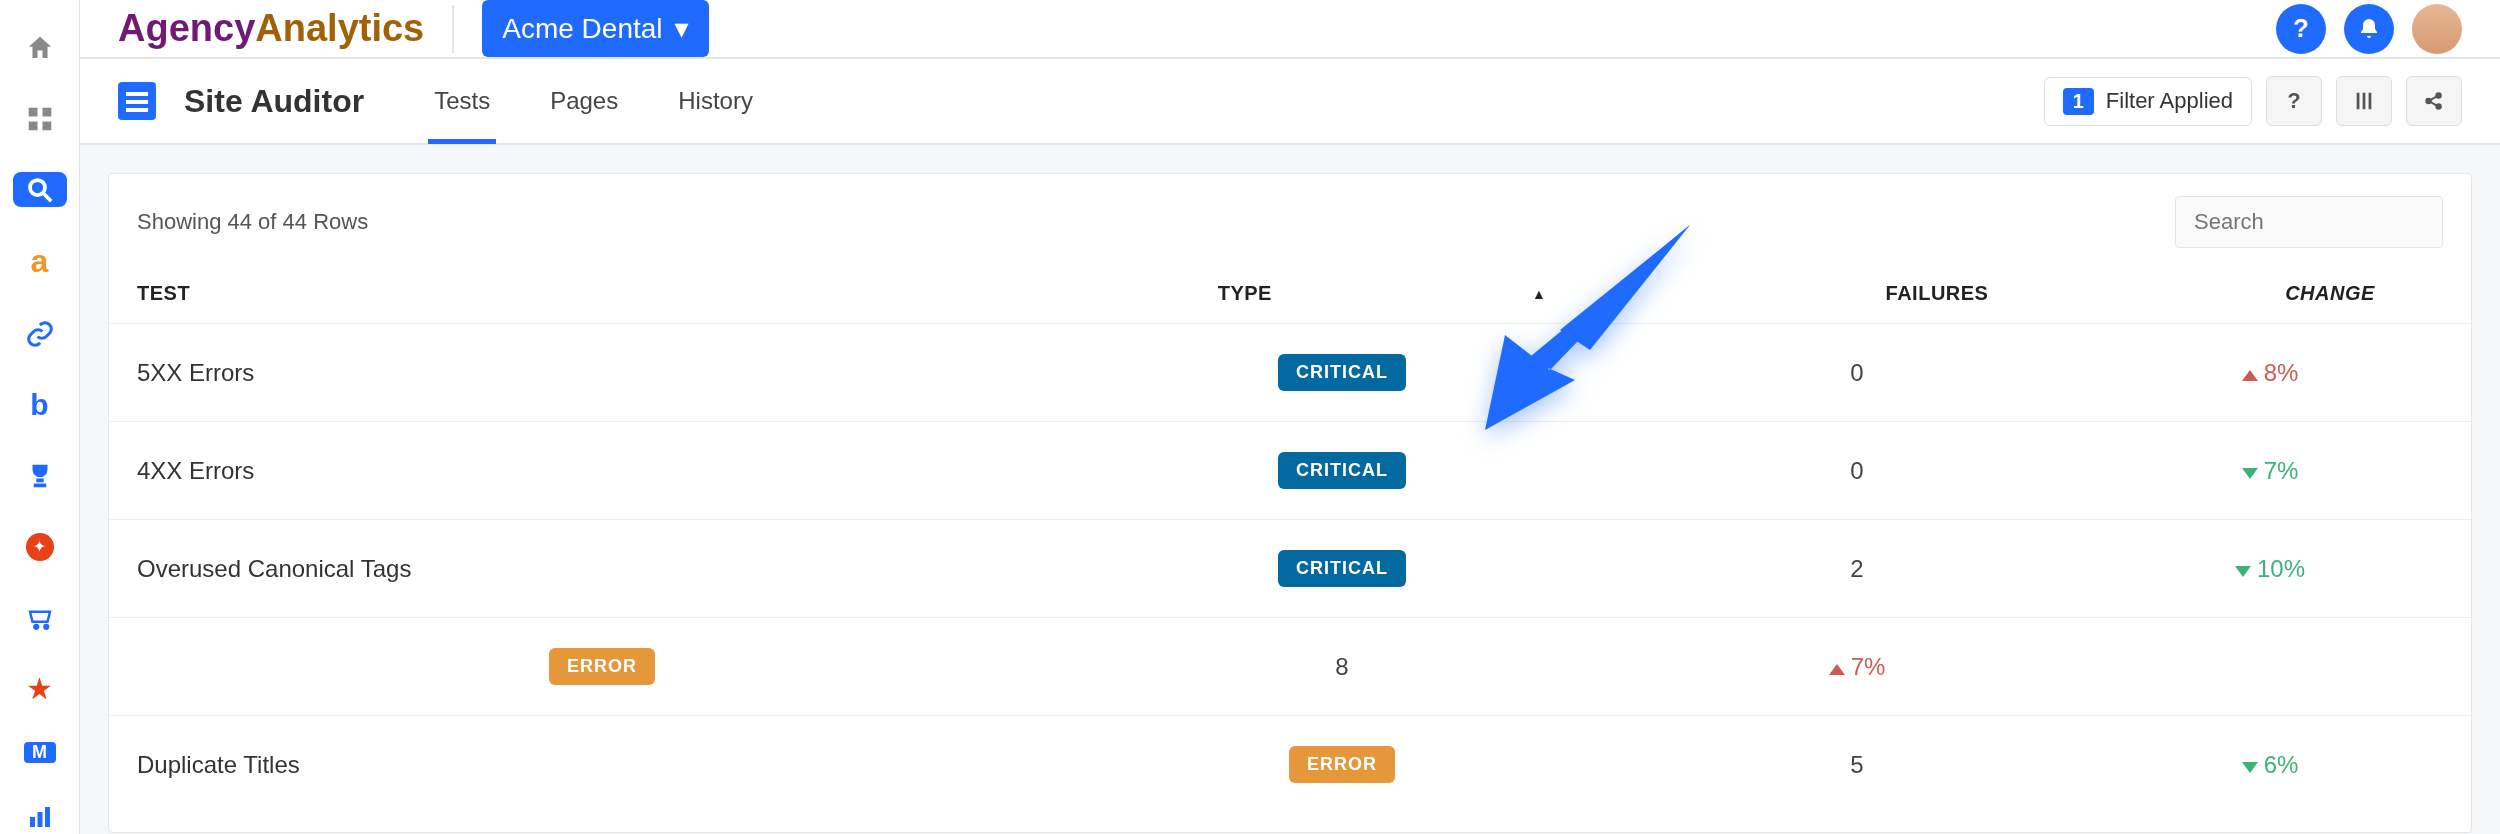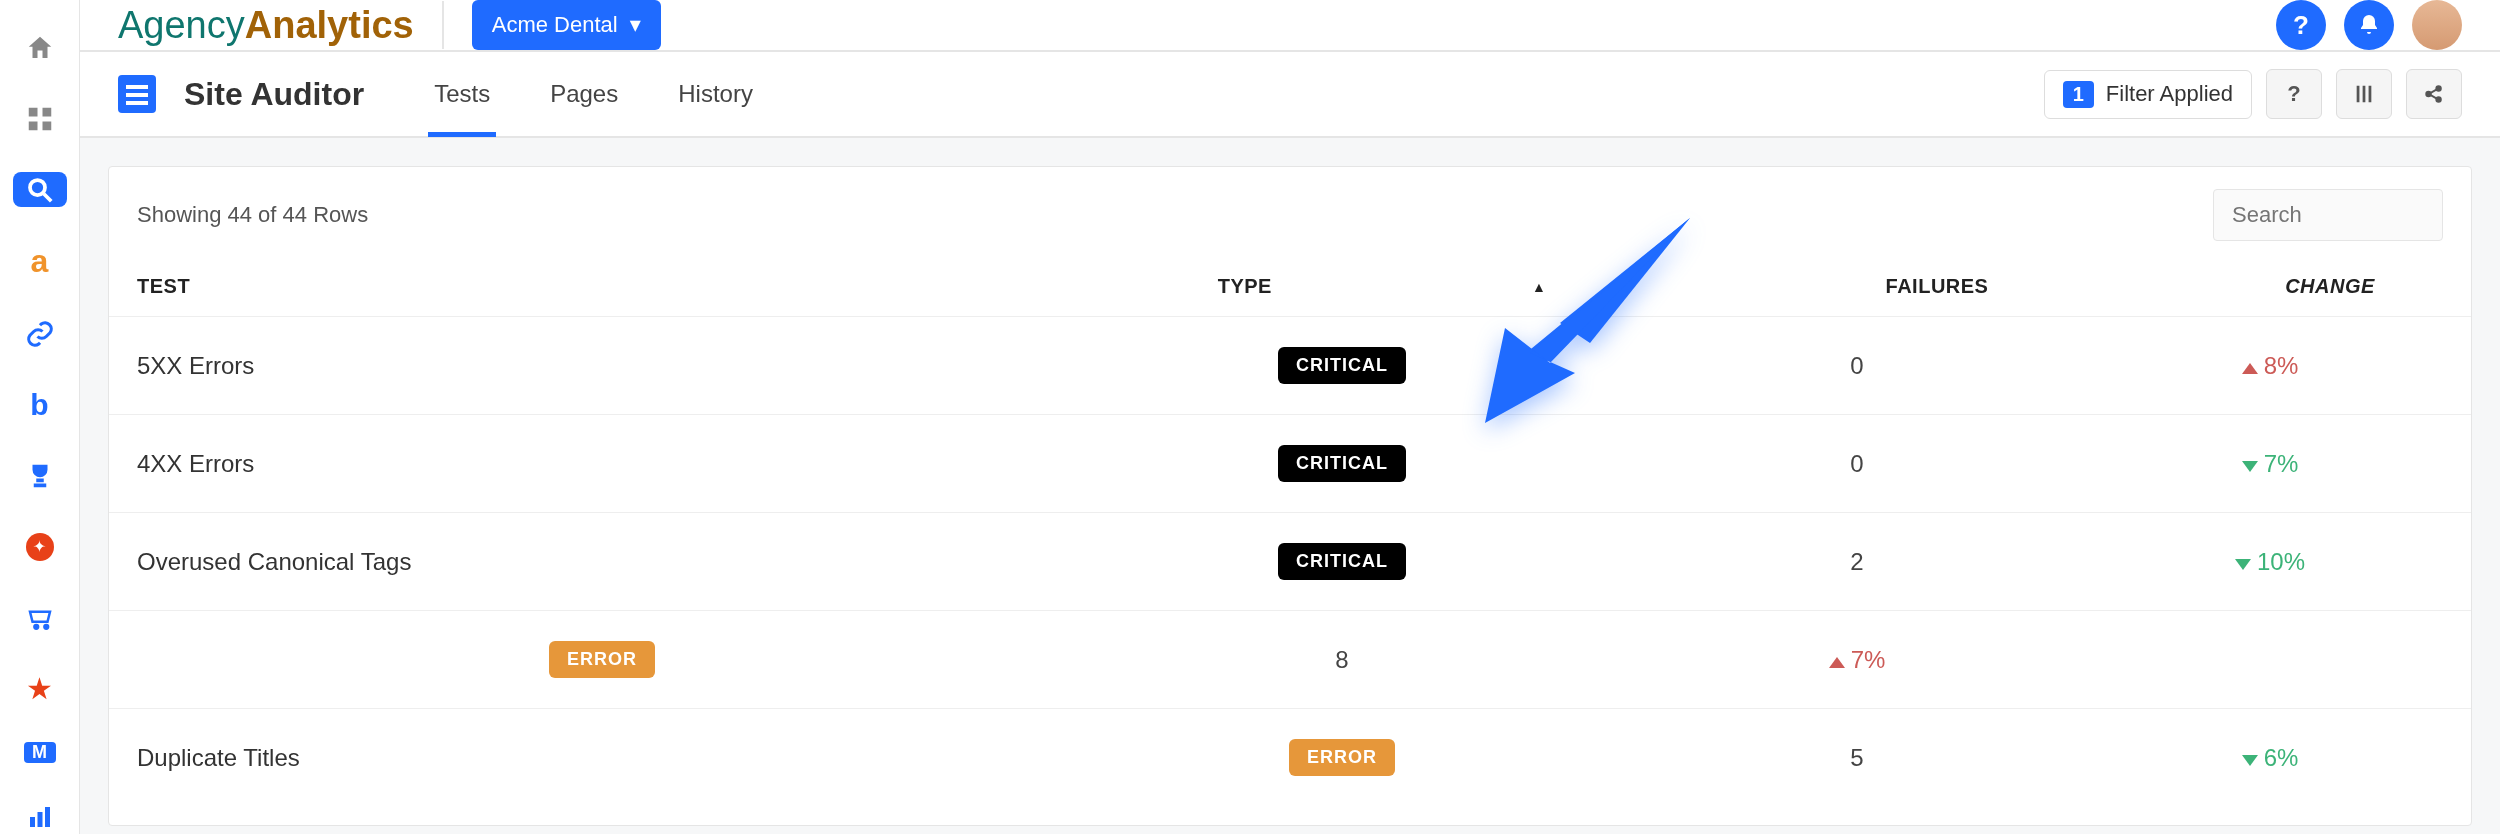--- a/index.html
+++ b/index.html
@@ -11,24 +11,24 @@
   .rail-item { width: 54px; height: 54px; display: flex; align-items: center; justify-content: center; border-radius: 8px; font-size: 28px; }
   .rail-item.active { background: #1f6bff; color: #fff; }
   .rail-item svg { width: 30px; height: 30px; }
 
   
   .main { flex: 1; display: flex; flex-direction: column; }
 
   
   .topbar { height: 85px; border-bottom: 2px solid #e5e5e5; display: flex; align-items: center; padding: 0 38px; }
   .logo { font-size: 38px; font-weight: 400; white-space: nowrap; }
-  .logo .l1 { color: #0f766e; font-weight: 400; }
+  .logo .l1 { color: #701a75; font-weight: 700; }
   .logo .l2 { color: #a16207; font-weight: 700; }
   .vbar { width: 2px; height: 48px; background: #e5e5e5; margin: 0 28px; }
-  .client-picker { background: #1f6bff; color: #fff; border-radius: 6px; padding: 12px 20px; font-size: 22px; display: flex; align-items: center; gap: 12px; }
+  .client-picker { background: #1f6bff; color: #fff; border-radius: 6px; padding: 12px 20px; font-size: 28px; display: flex; align-items: center; gap: 12px; }
   .topbar .spacer { flex: 1; }
   .circle-btn { width: 50px; height: 50px; border-radius: 50%; background: #1f6bff; color: #fff; display: flex; align-items: center; justify-content: center; margin-left: 18px; }
   .avatar { width: 50px; height: 50px; border-radius: 50%; background: linear-gradient(#e7b896,#d59a72); margin-left: 18px; }
 
   
   .subheader { height: 90px; border-bottom: 2px solid #e5e5e5; display: flex; align-items: center; padding: 0 38px; background: #fff; }
   .page-title { font-size: 32px; font-weight: 700; display: flex; align-items: flex-end; gap: 28px; }
   .page-title .ic { width: 38px; height: 38px; background: #1f6bff; display:inline-block; border-radius:4px; position:relative;}
   .page-title .ic::before{content:"";position:absolute;left:8px;right:8px;top:10px;height:4px;background:#fff;box-shadow:0 8px 0 #fff, 0 16px 0 #fff;}
   .tabs { display: flex; gap: 48px; margin-left: 64px; }
@@ -37,32 +37,32 @@
   .subheader .spacer { flex:1; }
   .filter-box { border:1px solid #ddd; border-radius:6px; padding:10px 18px; display:flex; align-items:center; gap:12px; font-size:22px; color:#333; }
   .filter-count { background:#1f6bff; color:#fff; border-radius:4px; padding:2px 10px; font-weight:700; font-size:20px;}
   .icon-box { width:56px; height:50px; border:1px solid #ddd; background:#f5f5f5; margin-left:14px; display:flex; align-items:center; justify-content:center; border-radius:6px; color:#555;}
 
   
   .stage { flex:1; background:#f6f7f8; padding: 28px; position:relative; }
   .card { background:#fff; border:1px solid #e5e5e5; border-radius:4px; min-height: 660px; position:relative; }
   .card-top { display:flex; align-items:center; justify-content:space-between; padding:22px 28px 0 28px;}
   .rows-label { color:#555; font-size:22px; }
-  .search-box { border:1px solid #e5e5e5; border-radius:4px; padding:12px 18px; color:#aaa; font-size:22px; width:230px; background:#fafafa;}
+  .search-box { border:1px solid #e5e5e5; border-radius:4px; padding:12px 18px; color:#aaa; font-size:22px; width:268px; background:#fafafa;}
 
   
   .thead { display:grid; grid-template-columns: 930px 550px 480px auto; padding: 34px 28px 18px 28px; font-size:20px; font-weight:700; letter-spacing:0.5px; color:#222;gap:40px; }
   .th-type { text-align:center; display:flex; justify-content:center; align-items:center; gap:260px;}
   .sort-caret { font-size:14px; }
   .th-fail { text-align:center; }
   .th-change { text-align:center;font-style:italic; }
   .trow { display:grid; grid-template-columns: 930px 550px 480px auto; padding: 30px 28px; border-top:1px solid #eee; align-items:center; font-size:24px; }
   .trow .name { color:#333; }
   .badge { display:inline-block; padding:8px 18px; border-radius:6px; color:#fff; font-size:18px; letter-spacing:1px; font-weight:600;}
-  .badge.CRITICAL { background:#000000; }
+  .badge.CRITICAL { background:#0369a1; }
   .badge.ERROR { background:#e6973a; }
   .type-cell { text-align:center; }
   .fail-cell { text-align:center; color:#444; }
   .change-cell { text-align:center; }
   .change-cell.up { color:#cc5a56; }
   .change-cell.down { color:#3cb378; }
   .tri { display:inline-block; width:0; height:0; border-left:8px solid transparent; border-right:8px solid transparent; margin-right:6px;}
   .tri.up { border-bottom:11px solid currentColor; }
   .tri.down { border-top:11px solid currentColor; }
 

